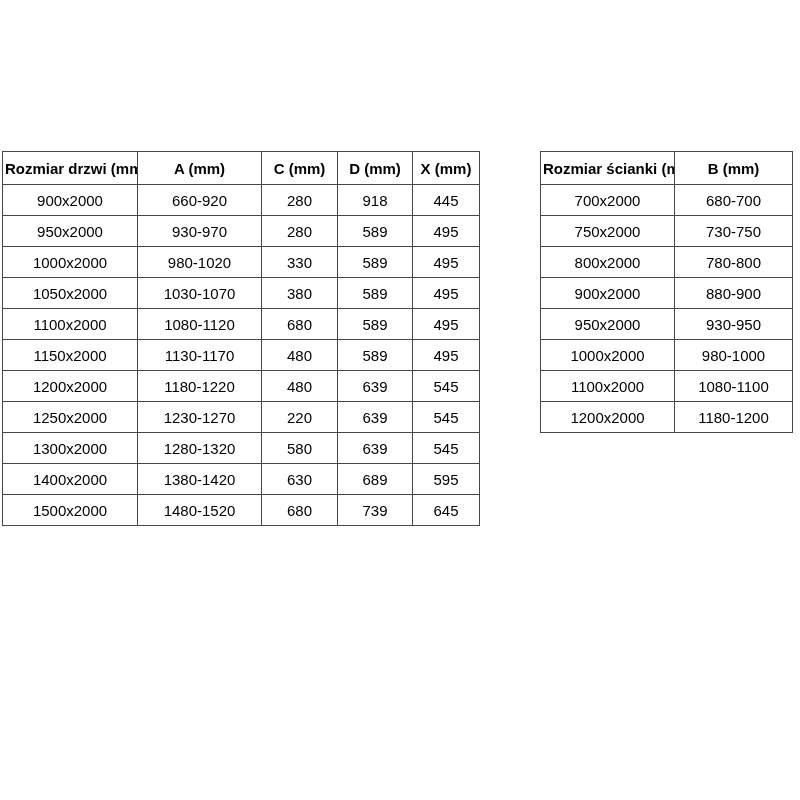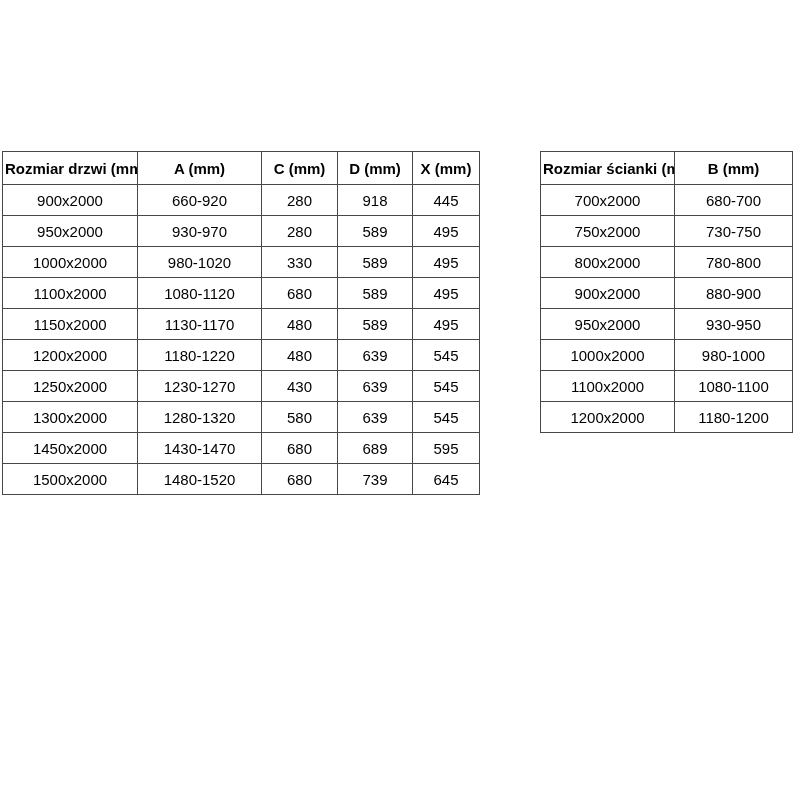--- a/index.html
+++ b/index.html
@@ -86,20 +86,27 @@
           <td>495</td>
         </tr>
         <tr>
           <td>1000x2000</td>
           <td>980-1020</td>
           <td>330</td>
           <td>589</td>
           <td>495</td>
         </tr>
         <tr>
+          <td>1050x2000</td>
+          <td>1030-1070</td>
+          <td>380</td>
+          <td>589</td>
+          <td>495</td>
+        </tr>
+        <tr>
           <td>1100x2000</td>
           <td>1080-1120</td>
           <td>680</td>
           <td>589</td>
           <td>495</td>
         </tr>
         <tr>
           <td>1150x2000</td>
           <td>1130-1170</td>
           <td>480</td>
@@ -109,35 +116,35 @@
         <tr>
           <td>1200x2000</td>
           <td>1180-1220</td>
           <td>480</td>
           <td>639</td>
           <td>545</td>
         </tr>
         <tr>
           <td>1250x2000</td>
           <td>1230-1270</td>
-          <td>430</td>
+          <td>220</td>
           <td>639</td>
           <td>545</td>
         </tr>
         <tr>
           <td>1300x2000</td>
           <td>1280-1320</td>
           <td>580</td>
           <td>639</td>
           <td>545</td>
         </tr>
         <tr>
-          <td>1450x2000</td>
-          <td>1430-1470</td>
-          <td>680</td>
+          <td>1400x2000</td>
+          <td>1380-1420</td>
+          <td>630</td>
           <td>689</td>
           <td>595</td>
         </tr>
         <tr>
           <td>1500x2000</td>
           <td>1480-1520</td>
           <td>680</td>
           <td>739</td>
           <td>645</td>
         </tr>

